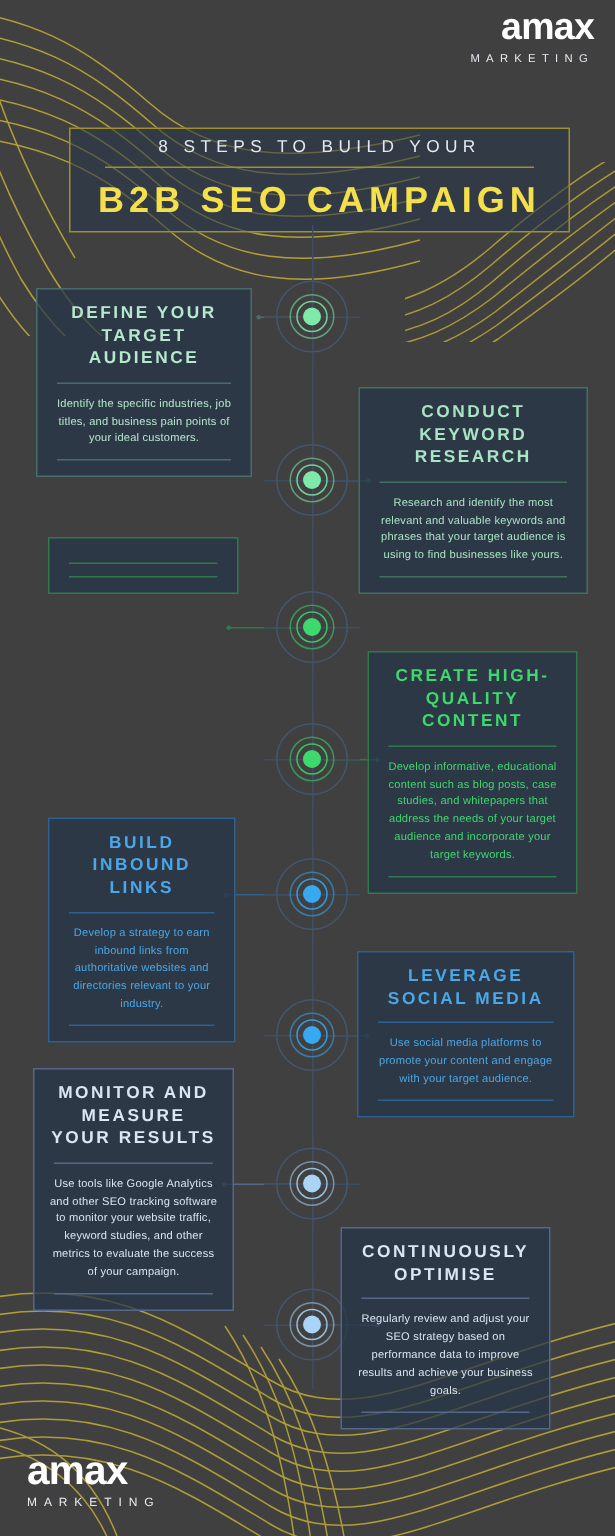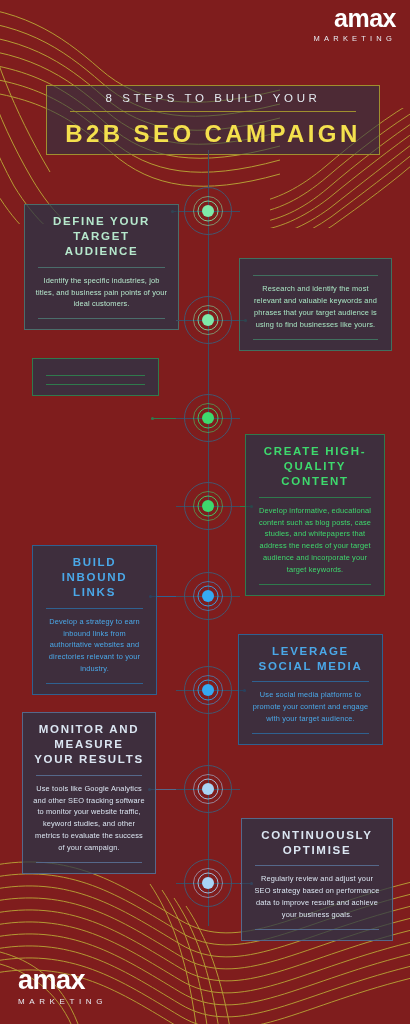--- a/index.html
+++ b/index.html
@@ -5,21 +5,21 @@
   * { box-sizing: border-box; margin: 0; padding: 0; }
   html, body {
     width: 410px; height: 1024px;
     background: #253449;
     font-family: "Liberation Sans", sans-serif;
     overflow: hidden;
   }
   .page {
     position: relative;
     width: 410px; height: 1024px;
-    background: #7f1d1d;
+    background: #404040;
     overflow: hidden;
   }
   
   .waves { position: absolute; pointer-events: none; }
   .waves-top { top: -6px; left: -20px; }
   .waves-topright { top: 108px; right: -10px; }
   .waves-bottom { bottom: 0; left: 0; }
 
   
   .logo { position: absolute; text-align: right; }
@@ -216,38 +216,39 @@
         <div class="cap" style="background: rgb(74, 109, 107); left: 0px;"></div>
       </div>
       <div class="node" style="top: 211px;">
         <div class="cross-v"></div>
         <div class="cross-h"></div>
         <div class="ring r-outer"></div>
         <div class="ring r-mid" style="border-color:#7fe9a9;opacity:.55"></div>
         <div class="ring r-in" style="border-color:#7fe9a9;opacity:.85"></div>
         <div class="dot" style="background:#7fe9a9"></div>
       </div>
-      <div class="card" style="top: 204px; left: 24px; width: 155px; border-color: rgb(74, 109, 107);">
+      <div class="card" style="top: 192px; left: 24px; width: 144px; border-color: rgb(74, 109, 107);">
         <div class="card-title" style="color: rgb(182, 232, 205);">DEFINE YOUR TARGET AUDIENCE</div>
         <div class="card-rule" style="background: rgb(74, 109, 107);"></div>
         <div class="card-body" style="color: rgb(182, 232, 205);">Identify the specific industries, job titles, and business pain points of your ideal customers.</div>
         <div class="card-rule bottom" style="background: rgb(74, 109, 107);"></div>
       </div>
       <div class="connector" style="background: rgb(65, 112, 95); left: 216px; width: 31px; top: 320px;">
         <div class="cap" style="background: rgb(65, 112, 95); right: 0px;"></div>
       </div>
       <div class="node" style="top: 320px;">
         <div class="cross-v"></div>
         <div class="cross-h"></div>
         <div class="ring r-outer"></div>
         <div class="ring r-mid" style="border-color:#7fe9a9;opacity:.55"></div>
         <div class="ring r-in" style="border-color:#7fe9a9;opacity:.85"></div>
         <div class="dot" style="background:#7fe9a9"></div>
       </div>
       <div class="card" style="top: 258px; left: 239px; width: 153px; border-color: rgb(65, 112, 95);">
+        <div class="card-title" style="color: rgb(168, 229, 195);">CONDUCT KEYWORD RESEARCH</div>
         <div class="card-rule" style="background: rgb(65, 112, 95);"></div>
         <div class="card-body" style="color: rgb(168, 229, 195);">Research and identify the most relevant and valuable keywords and phrases that your target audience is using to find businesses like yours.</div>
         <div class="card-rule bottom" style="background: rgb(65, 112, 95);"></div>
       </div>
       <div class="connector" style="background: rgb(47, 122, 77); left: 151px; width: 49px; top: 418px;">
         <div class="cap" style="background: rgb(47, 122, 77); left: 0px;"></div>
       </div>
       <div class="node" style="top: 418px;">
         <div class="cross-v"></div>
         <div class="cross-h"></div>
@@ -332,21 +333,21 @@
         <div class="cap" style="background: rgb(85, 104, 138); right: 0px;"></div>
       </div>
       <div class="node" style="top: 883px;">
         <div class="cross-v"></div>
         <div class="cross-h"></div>
         <div class="ring r-outer"></div>
         <div class="ring r-mid" style="border-color:#a9d4f5;opacity:.55"></div>
         <div class="ring r-in" style="border-color:#a9d4f5;opacity:.85"></div>
         <div class="dot" style="background:#a9d4f5"></div>
       </div>
-      <div class="card" style="top: 818px; left: 241px; width: 152px; border-color: rgb(85, 104, 138);">
+      <div class="card" style="top: 818px; left: 227px; width: 140px; border-color: rgb(85, 104, 138);">
         <div class="card-title" style="color: rgb(219, 230, 242);">CONTINUOUSLY OPTIMISE</div>
         <div class="card-rule" style="background: rgb(85, 104, 138);"></div>
         <div class="card-body" style="color: rgb(219, 230, 242);">Regularly review and adjust your SEO strategy based on performance data to improve results and achieve your business goals.</div>
         <div class="card-rule bottom" style="background: rgb(85, 104, 138);"></div>
       </div>
     </div>
 
   <div class="logo logo-bottom">
     <div class="logo-word">amax</div>
     <div class="logo-sub">MARKETING</div>

